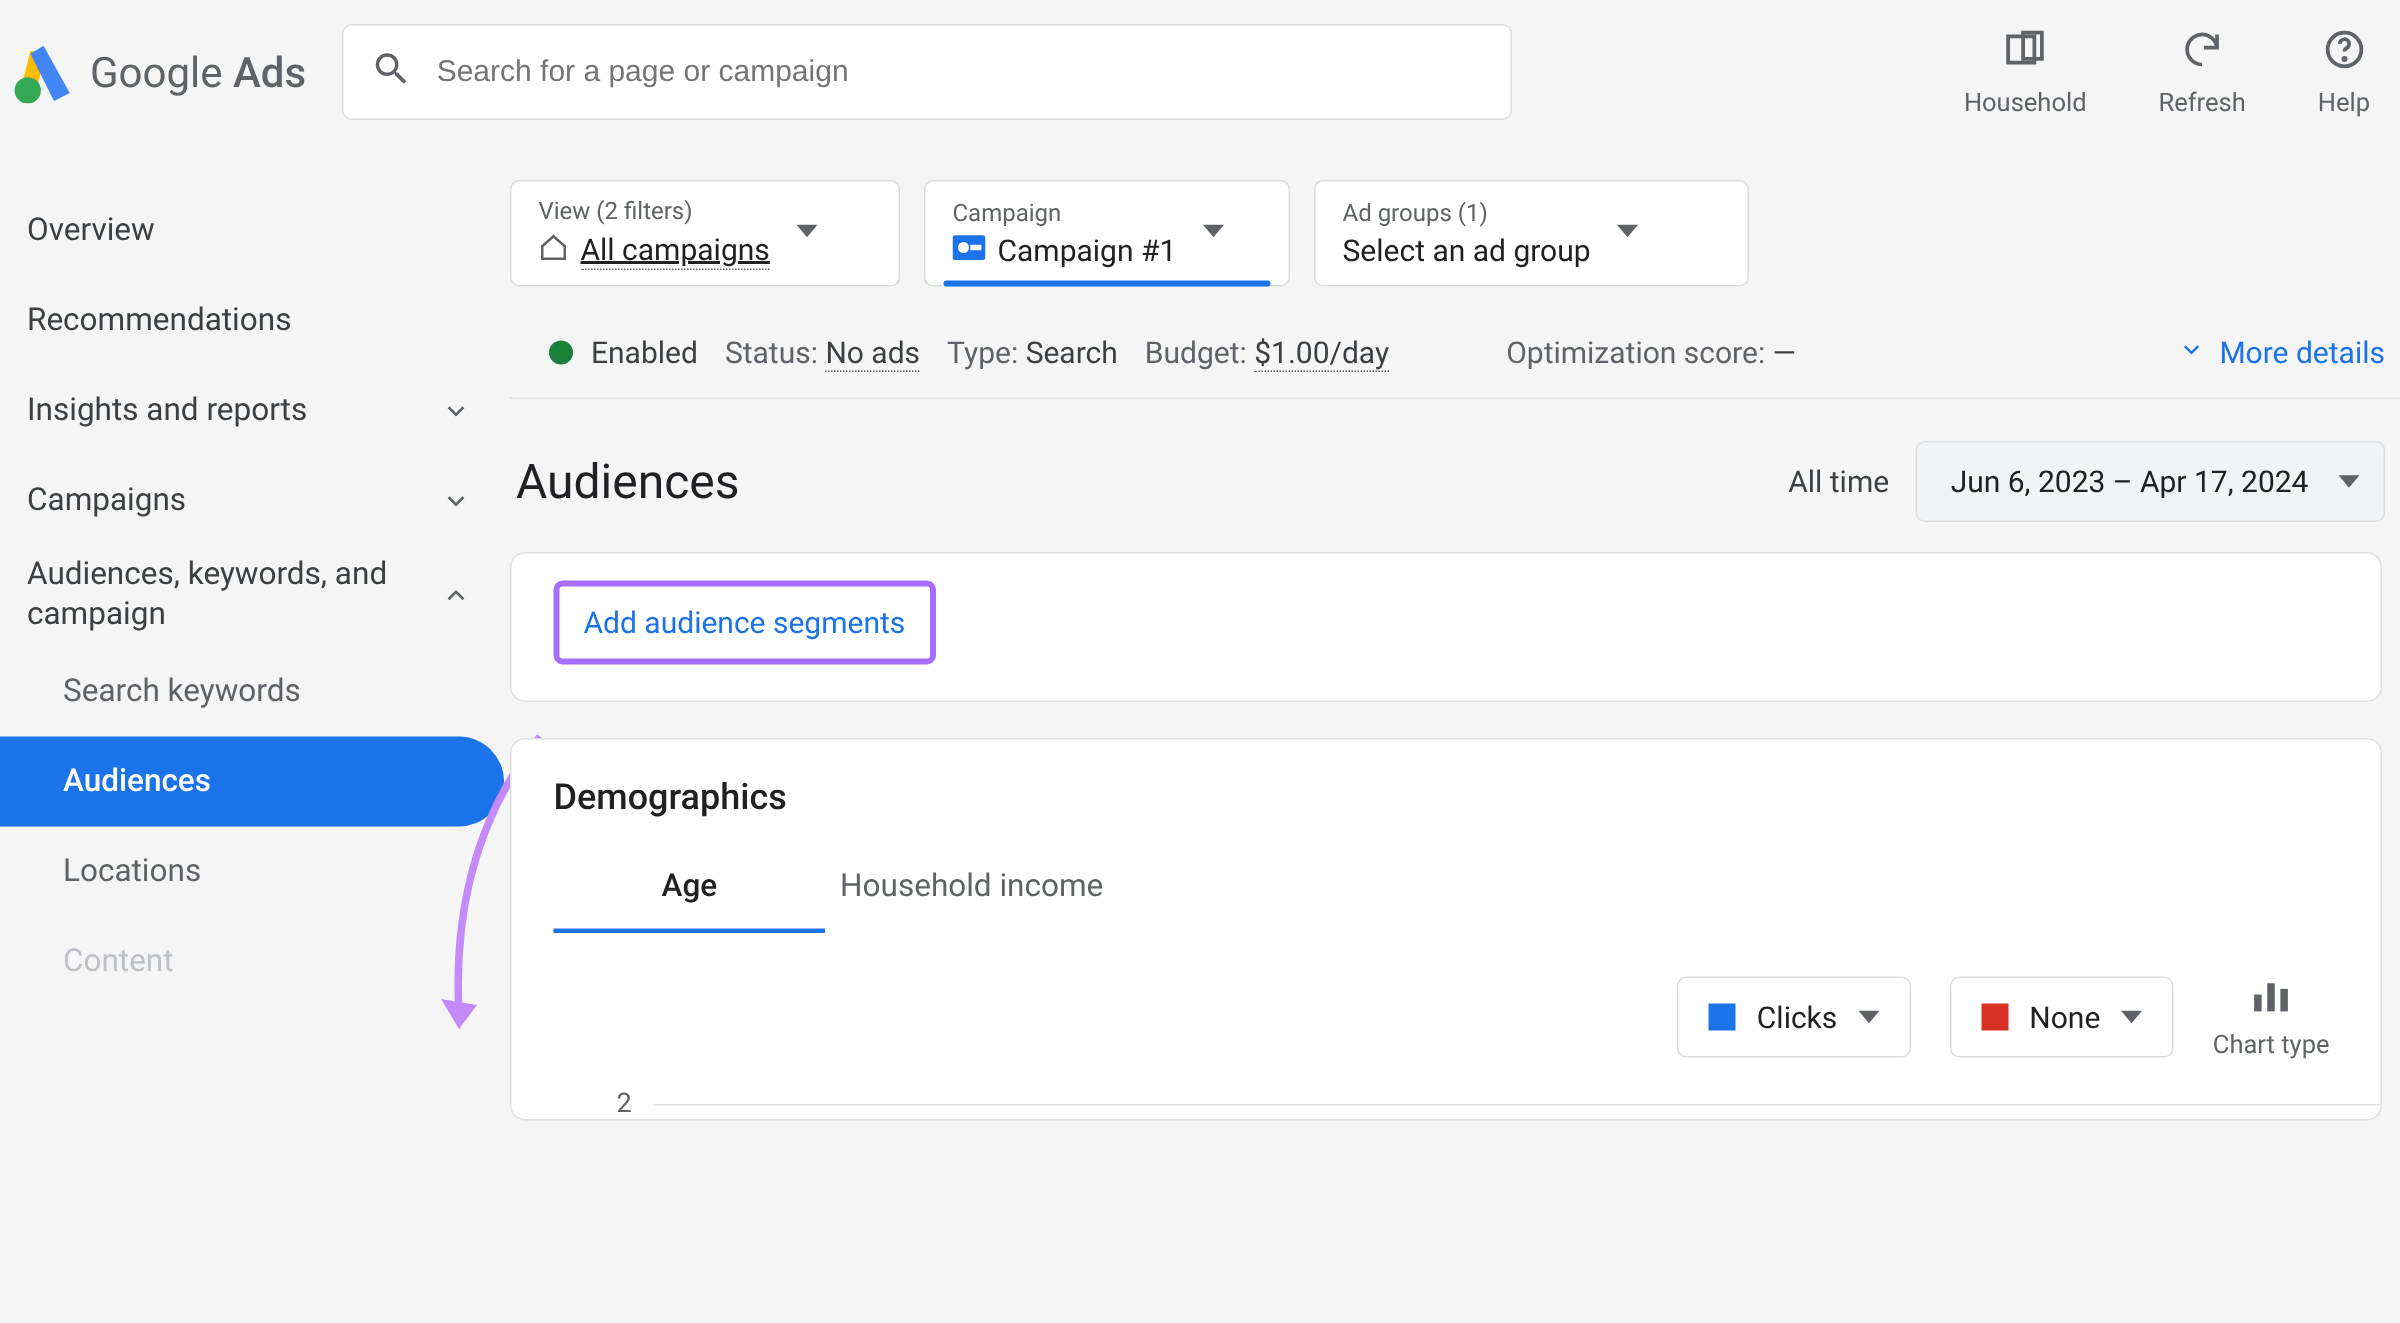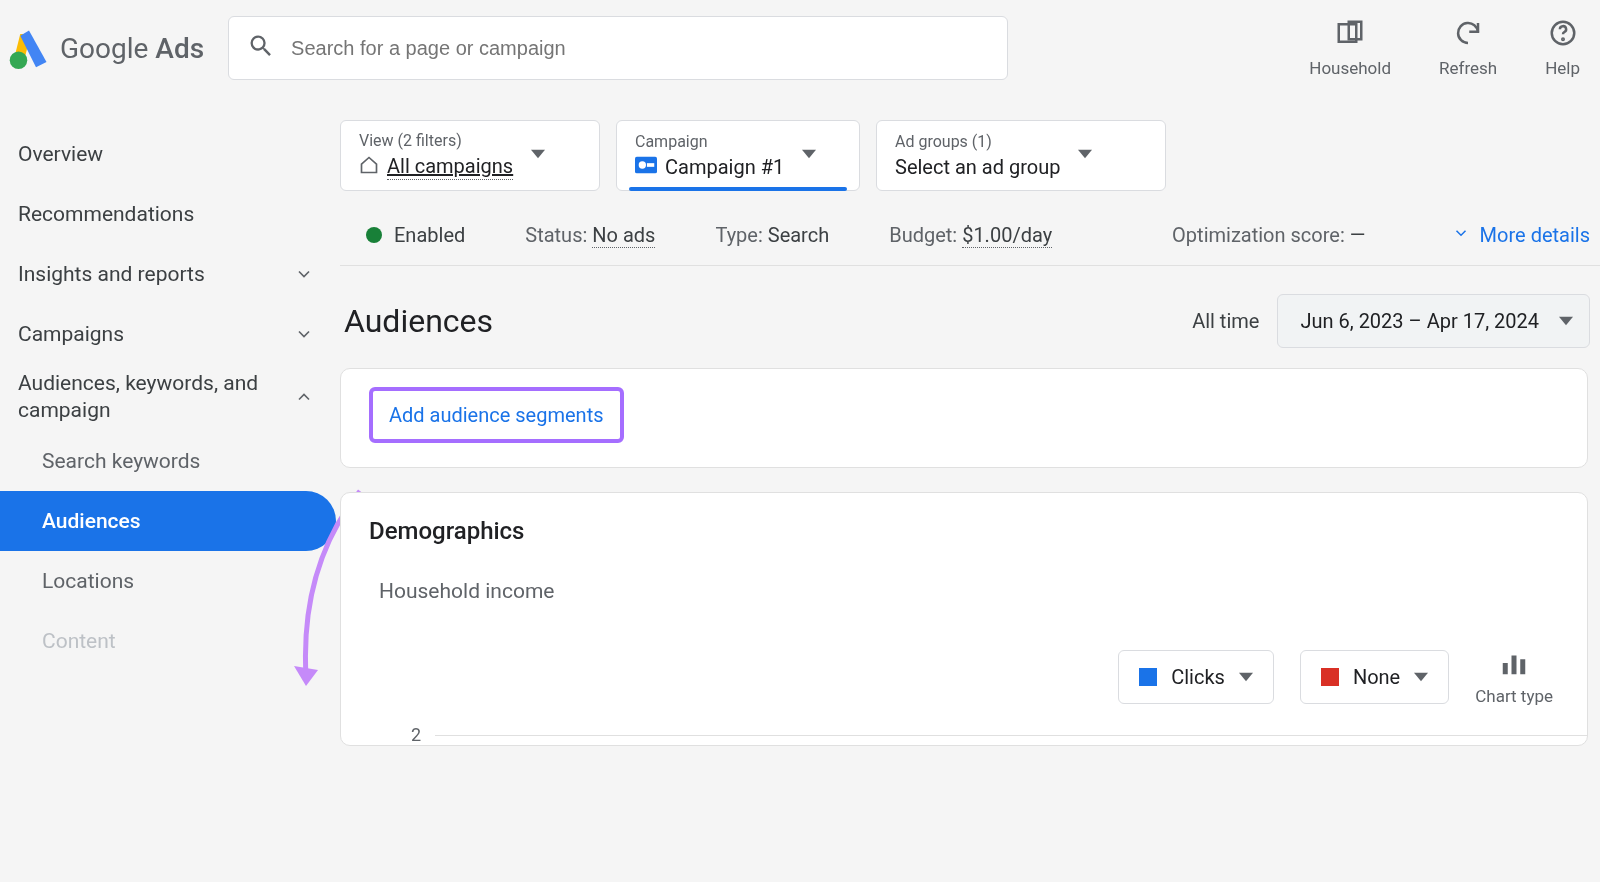--- a/index.html
+++ b/index.html
@@ -115,21 +115,21 @@
   .chip .top { font-size:16px; color:#5f6368; line-height:1.2;}
   .chip .bot { font-size:20px; color:#202124; display:flex; align-items:center; gap:8px;}
   .chip .col { display:flex; flex-direction:column; gap:4px;}
   .chip .carrot svg{ width:14px; height:14px; fill:#5f6368;}
   .chip.active::after{
     content:""; position:absolute; left:12px; right:12px; bottom:-1px; height:4px; background:#1a73e8; border-radius:2px;
   }
   .underline-dotted { border-bottom:1px dotted #5f6368; padding-bottom:1px;}
 
   .statusrow {
-    display:flex; align-items:center; gap:60px;
+    display:flex; align-items:center; gap:18px;
     padding:18px 0 18px 26px;
     font-size:20px;
     color:#5f6368;
     border-bottom:1px solid #e0e0e0;
   }
   .statusrow .dot { width:16px; height:16px; border-radius:50%; background:#188038;}
   .statusrow .lbl { color:#3c4043;}
   .statusrow .dott { border-bottom:1px dotted #5f6368;}
   .more-details {
     color:#1a73e8; display:flex; align-items:center; gap:10px; margin-left:auto; padding-right:10px;
@@ -393,20 +393,21 @@
 
     <div class="card card1">
       <div class="head">
         <div class="action">Add audience segments</div>
       </div>
     </div>
 
     <div class="card chartclip" style="padding-bottom:0;">
       <h2>Demographics</h2>
       <div class="tabs">
+        <div class="tab active">Age</div>
         <div class="tab" style="padding-left:10px;">Household income</div>
       </div>
       <div class="chartrow">
         <div class="sel">
           <span class="sq" style="background:#1a73e8;"></span>
           <span>Clicks</span>
           <span class="carrot"><svg viewBox="0 0 10 6">
                 <polygon points="0,0 10,0 5,6"></polygon>
               </svg></span>
         </div>

